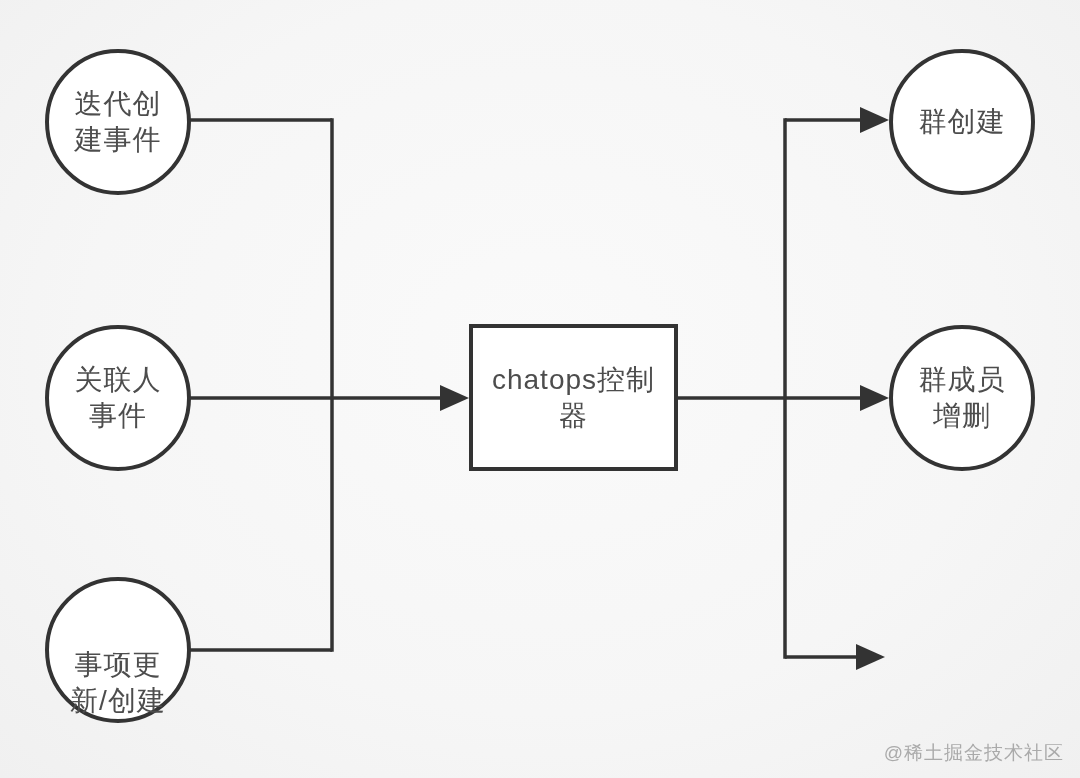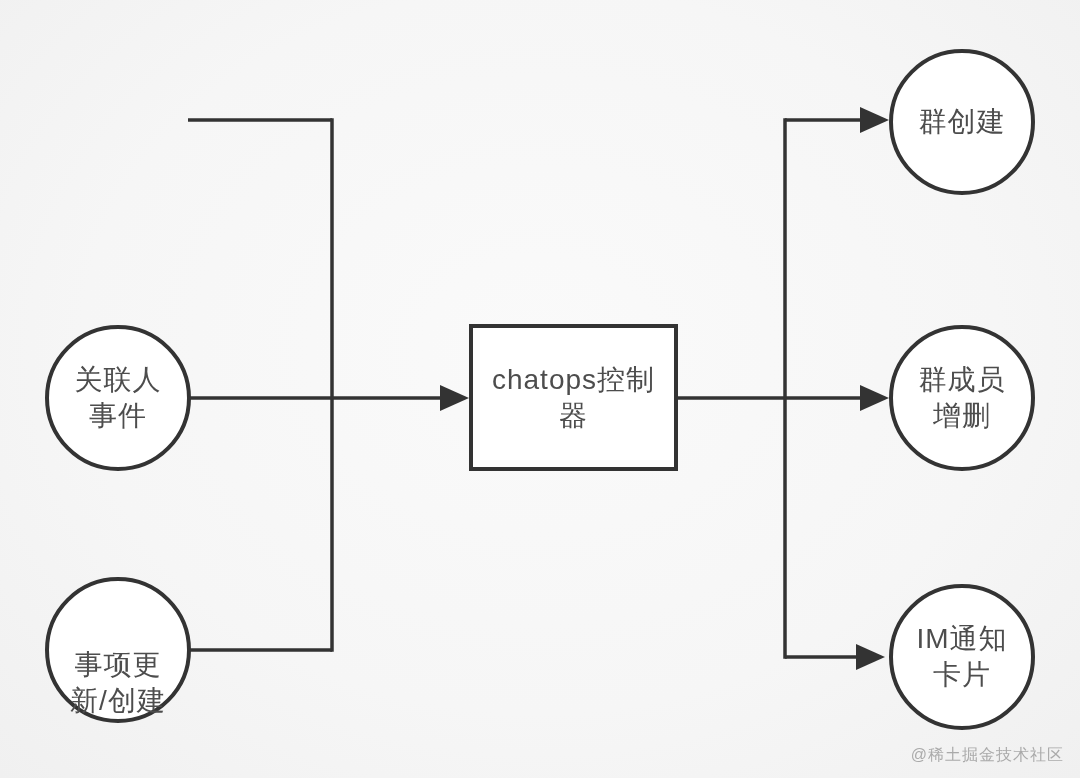--- a/index.html
+++ b/index.html
@@ -57,21 +57,21 @@
   .circle-left-1 { left: 45px;  top: 49px;  }
   .circle-left-2 { left: 45px;  top: 325px; align-items: center; }
   .circle-left-3 { left: 45px;  top: 577px; align-items: flex-end; }
   .circle-right-1 { left: 889px; top: 49px;  }
   .circle-right-2 { left: 889px; top: 325px; }
   .circle-right-3 { left: 889px; top: 584px; }
   .watermark {
     position: absolute;
     right: 16px;
     bottom: 12px;
-    font-size: 16px;
+    font-size: 19px;
     color: #aaaaaa;
     letter-spacing: 1px;
     text-align: center;
   }
 </style>
 </head>
 <body>
 
 <div class="canvas">
 
@@ -85,20 +85,24 @@
 
     <path d="M 678 398 H 862" stroke="#333333" stroke-width="3.5" fill="none"></path>
     <path d="M 785 118.25 V 658.75" stroke="#333333" stroke-width="3.5" fill="none"></path>
     <path d="M 785 120 H 862" stroke="#333333" stroke-width="3.5" fill="none"></path>
     <path d="M 785 657 H 858" stroke="#333333" stroke-width="3.5" fill="none"></path>
     <polygon points="889,120 860,107 860,133" fill="#333333"></polygon>
     <polygon points="889,398 860,385 860,411" fill="#333333"></polygon>
     <polygon points="885,657 856,644 856,670" fill="#333333"></polygon>
   </svg>
 
+  <div class="node-circle circle-left-1">
+    <span class="node-label">迭代创
+建事件</span>
+  </div>
   <div class="node-circle circle-left-2">
     <span class="node-label">关联人
 事件</span>
   </div>
   <div class="node-circle circle-left-3">
     <span class="node-label">事项更
 新/创建</span>
   </div>
 
   <div class="node-box">
@@ -106,20 +110,16 @@
 器</span>
   </div>
 
   <div class="node-circle circle-right-2">
     <span class="node-label">群成员
 增删</span>
   </div>
   <div class="node-circle circle-right-1">
     <span class="node-label">群创建</span>
   </div>
-  <div class="node-circle circle-right-3">
-    <span class="node-label">IM通知
-卡片</span>
-  </div>
 
   <div class="watermark">@稀土掘金技术社区</div>
 
 </div>
 
 </body></html>

